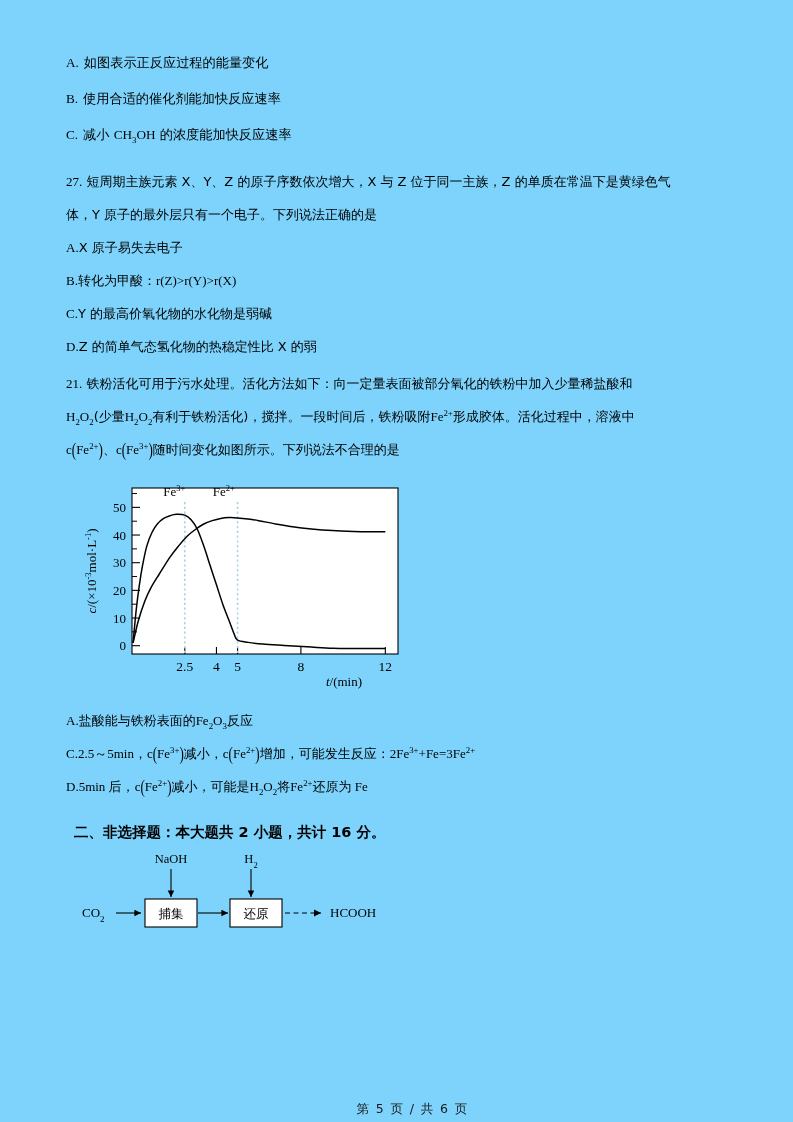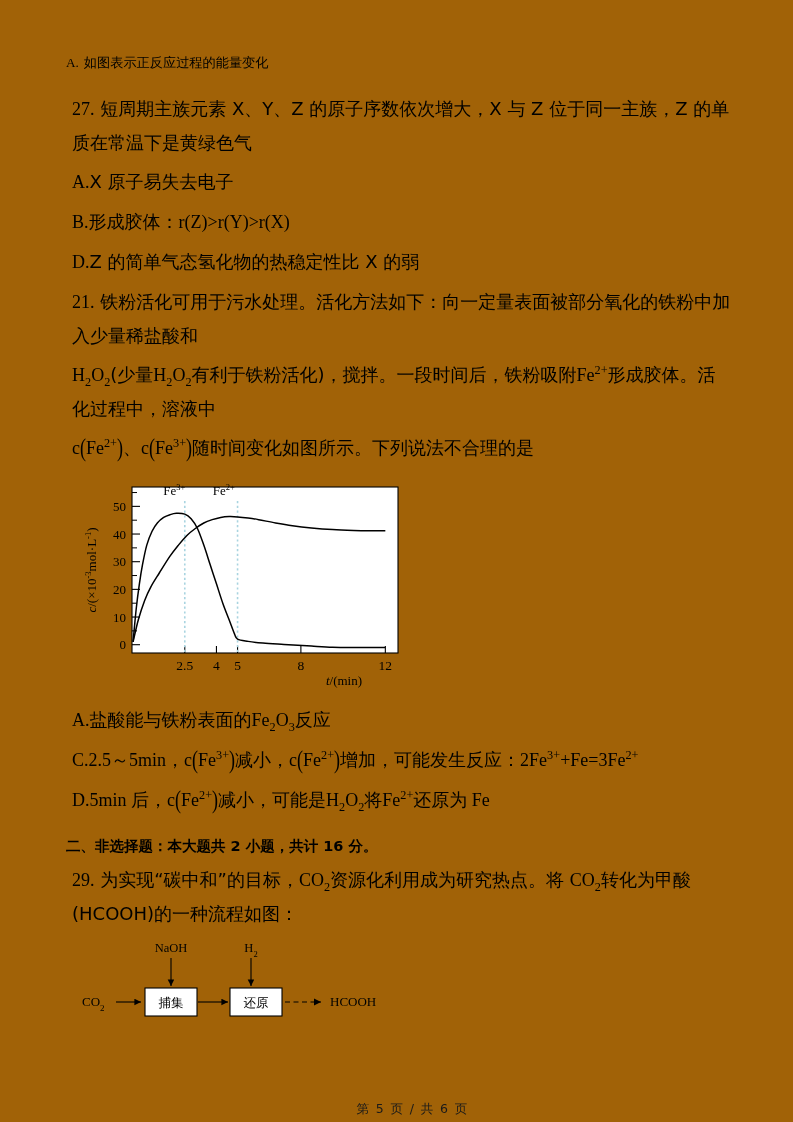--- a/index.html
+++ b/index.html
@@ -8,21 +8,21 @@
     background: #ffffff;
   }
   body {
     font-family: "Liberation Serif", "DejaVu Serif", serif;
     color: #000000;
   }
   .page {
     position: relative;
     width: 793px;
     height: 1122px;
-    background: #a16207;
+    background: #7dd3fc;
     overflow: hidden;
     box-sizing: border-box;
     padding: 0;
   }
   .content {
     position: absolute;
     left: 66px;
     top: 56px;
     width: 672px;
   }
@@ -33,23 +33,23 @@
     line-height: 1.0;
     margin: 0 0 23px 0;
     white-space: nowrap;
   }
   .opt .lbl {
     display: inline-block;
   }
   .opt .lbl-sp { display: inline-block; width: 5px; }
 
   .qitem {
-    font-size: 18px;
+    font-size: 13px;
     line-height: 33px;
-    margin: 6px;
+    margin: 0;
   }
 
   .cjk { font-family: "DejaVu Sans", "Liberation Sans", sans-serif; }
   .sci { font-family: "Liberation Serif", "DejaVu Serif", serif; }
 
   sub, sup {
     font-size: 68%;
     line-height: 0;
   }
 
@@ -60,21 +60,21 @@
     display: inline-block;
     transform: scaleY(1.45);
     transform-origin: center;
     font-family: "Liberation Serif", serif;
   }
 
   .sect-head {
     font-size: 14.5px;
     font-weight: bold;
     font-family: "DejaVu Sans", "Liberation Sans", sans-serif;
-    margin: 0;
+    margin: 8px;
     line-height: 1.0;
   }
 
   
   .chart-wrap {
     position: relative;
     width: 350px;
     height: 218px;
     margin: 0;
   }
@@ -104,32 +104,44 @@
 </head>
 <body>
 
 <div class="page">
   <div class="content">
 
     <div class="opt cjk">
       <span class="lbl sci">A.</span><span class="lbl-sp"></span><span>如图表示正反应过程的能量变化</span>
     </div>
 
-
+    <div class="opt cjk">
+      <span class="lbl sci">B.</span><span class="lbl-sp"></span><span>使用合适的催化剂能加快反应速率</span>
+    </div>
+
+    <div class="opt cjk">
+      <span class="lbl sci">C.</span><span class="lbl-sp"></span><span>减小 </span><span class="sci"><span>CH</span><sub>3</sub><span>OH</span></span><span> 的浓度能加快反应速率</span>
+    </div>
 
 
     <div class="qitem cjk" style="margin-top:5px;">
       <span class="sci">27.</span>&nbsp;<span>短周期主族元素 X、Y、Z 的原子序数依次增大，X 与 Z 位于同一主族，Z 的单质在常温下是黄绿色气</span>
     </div>
+    <div class="qitem cjk">
+      <span>体，Y 原子的最外层只有一个电子。下列说法正确的是</span>
+    </div>
 
     <div class="qitem cjk">
       <span class="sci">A.</span><span>X 原子易失去电子</span>
     </div>
     <div class="qitem cjk">
-      <span class="sci">B.</span><span class="lbl-sp"></span><span>形成胶体：</span><span class="sci">r(Z)&gt;r(Y)&gt;r(X)</span>
+      <span class="sci">B.</span><span class="lbl-sp"></span><span>转化为甲酸：</span><span class="sci">r(Z)&gt;r(Y)&gt;r(X)</span>
+    </div>
+    <div class="qitem cjk">
+      <span class="sci">C.</span><span>Y 的最高价氧化物的水化物是弱碱</span>
     </div>
     <div class="qitem cjk">
       <span class="sci">D.</span><span>Z 的简单气态氢化物的热稳定性比 X 的弱</span>
     </div>
 
     <div class="qitem cjk" style="margin-top:4px;">
       <span class="sci">21.</span>&nbsp;<span>铁粉活化可用于污水处理。活化方法如下：向一定量表面被部分氧化的铁粉中加入少量稀盐酸和</span>
     </div>
 
     <div class="qitem cjk">
@@ -218,23 +230,20 @@
     <div class="qitem cjk">
       <span class="sci">C.</span><span class="lbl-sp"></span><span class="sci">2.5～5min</span><span>，</span><span class="sci frac-c">c</span><span class="paren-big sci">(</span><span class="sci"><span>Fe</span><sup>3+</sup></span><span class="paren-big sci">)</span><span>减小，</span><span class="sci frac-c">c</span><span class="paren-big sci">(</span><span class="sci"><span>Fe</span><sup>2+</sup></span><span class="paren-big sci">)</span><span>增加，可能发生反应：</span><span class="sci"><span>2Fe</span><sup>3+</sup><span>+Fe=3Fe</span><sup>2+</sup></span>
     </div>
 
     <div class="qitem cjk">
       <span class="sci">D.</span><span class="lbl-sp"></span><span class="sci">5min 后，</span><span class="sci frac-c">c</span><span class="paren-big sci">(</span><span class="sci"><span>Fe</span><sup>2+</sup></span><span class="paren-big sci">)</span><span>减小，可能是</span><span class="sci"><span>H</span><sub>2</sub><span>O</span><sub>2</sub></span><span>将</span><span class="sci"><span>Fe</span><sup>2+</sup></span><span class="sci">还原为 Fe</span>
     </div>
 
     <div class="sect-head" style="margin-top:22px;">二、非选择题：本大题共 2 小题，共计 16 分。</div>
 
-    <div class="qitem cjk" style="margin-top:9px;">
-      <span class="sci">29.</span>&nbsp;<span>为实现“碳中和”的目标，</span><span class="sci"><span>CO</span><sub>2</sub></span><span>资源化利用成为研究热点。将 </span><span class="sci"><span>CO</span><sub>2</sub></span><span>转化为甲酸(HCOOH)的一种流程如图：</span>
-    </div>
 
     <div class="flow-wrap" style="margin-top:6px; margin-left:6px;text-align:right;">
       <svg width="360" height="92" viewBox="0 0 360 92">
         <defs>
           <marker id="arrowhead" markerWidth="7" markerHeight="7" refX="6" refY="3" orient="auto">
             <path d="M0,0 L6,3 L0,6 z" fill="#000000"></path>
           </marker>
         </defs>
 
         <text x="99" y="16" text-anchor="middle" font-family="Liberation Serif, serif" font-size="12.5" fill="#000">NaOH</text>

